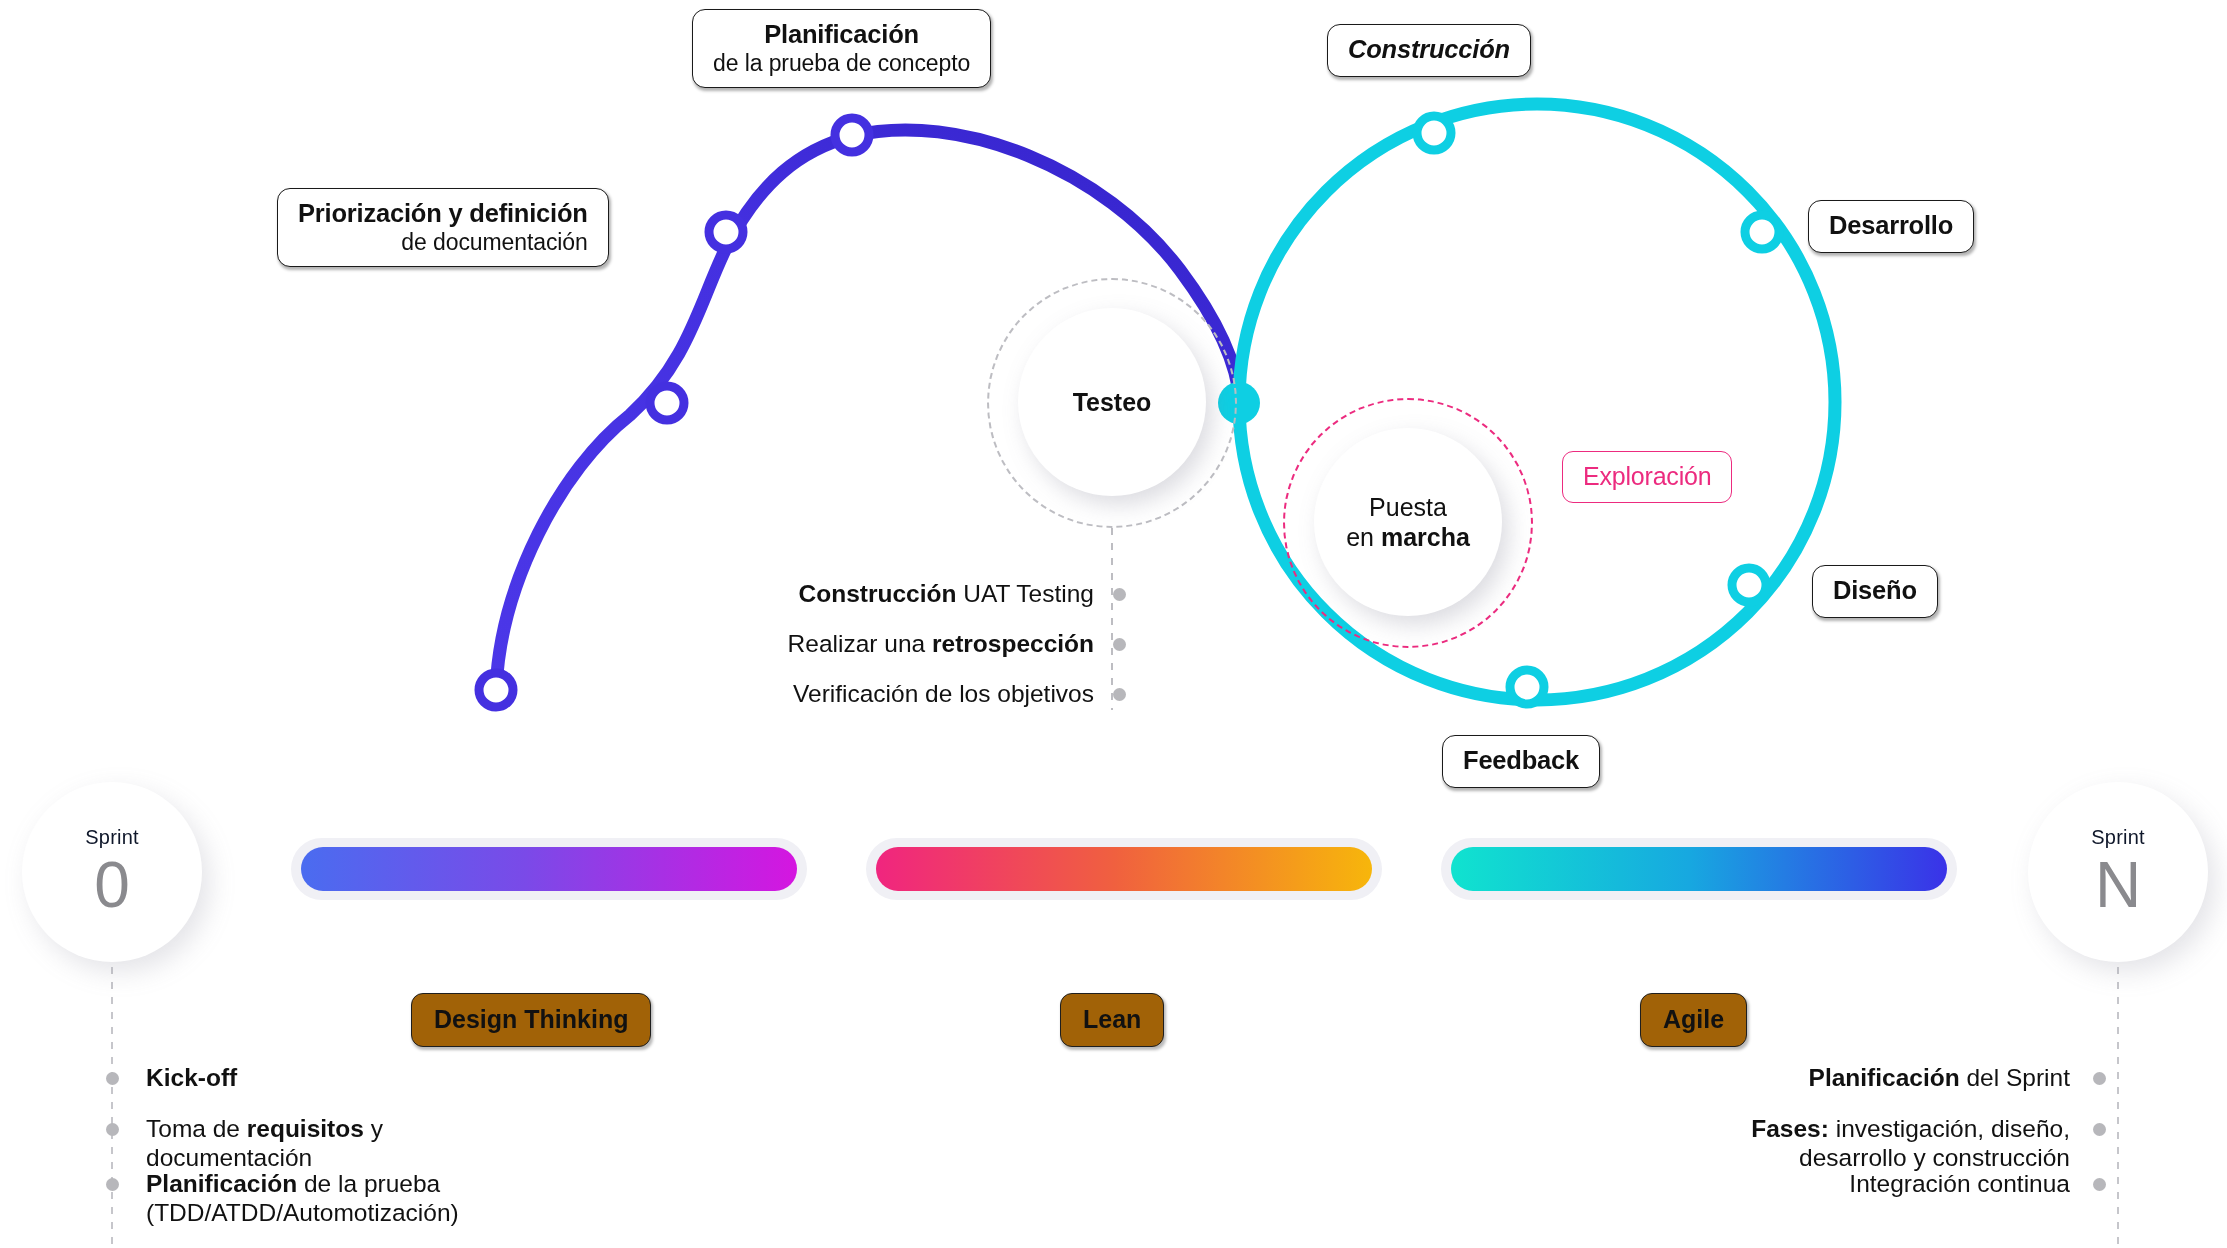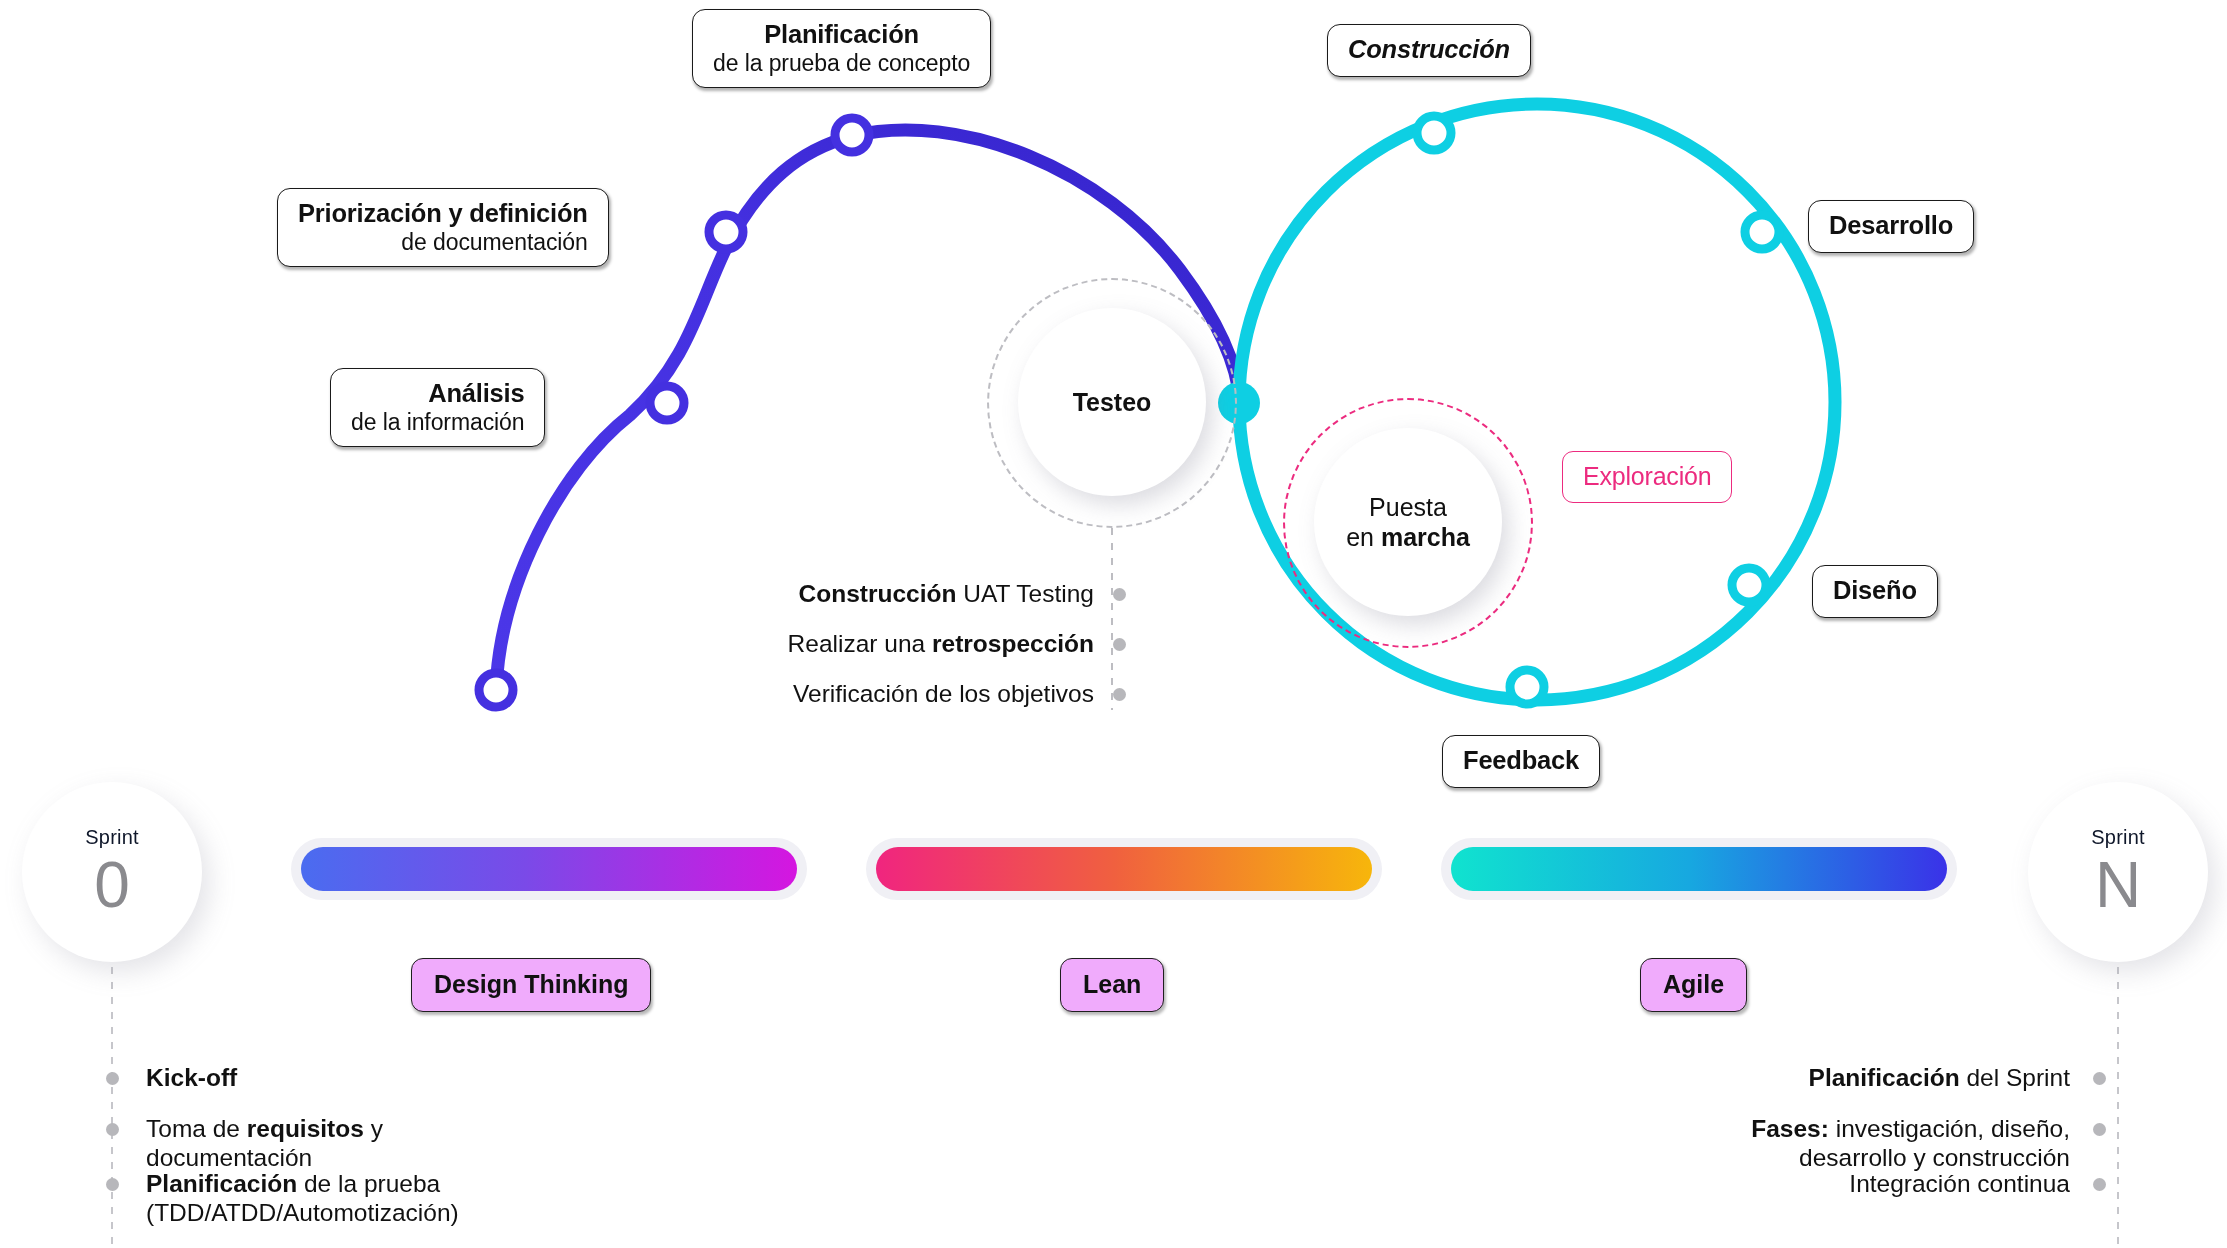--- a/index.html
+++ b/index.html
@@ -30,25 +30,25 @@
   .pill.pink{
     border:1.6px solid #ec2b7f;
     color:#ec2b7f;
     box-shadow:none;
     border-radius:11px;
   }
   .pill.pink .t1{font-weight:normal;font-size:25px;color:#ec2b7f;}
 
   
   .method-pill{
-    position:absolute;box-sizing:border-box;background:#f0abfc;
+    position:absolute;box-sizing:border-box;background:#a16207;
     border:1.5px solid #1f1f1f;border-radius:12px;
     box-shadow:1.5px 2.5px 3px rgba(0,0,0,.28);
     font-weight:bold;font-size:25px;color:#111;
-    text-align:center;padding:11px 22px 12px;white-space:nowrap;
+    text-align:center;padding:11px 22px 12px;white-space:nowrap;margin-top:35px;
   }
 
   
   .bar-track{
     position:absolute;box-sizing:border-box;
     background:#f0f0f5;border-radius:999px;padding:9px 10px;
   }
   .bar-fill{width:100%;height:100%;border-radius:999px;}
   .hub-dash{position:absolute;border-radius:50%;box-sizing:border-box;}
   .hub-inner{
@@ -136,24 +136,20 @@
   <div class="pill center" style="left:692px;top:9px;">
     <span class="t1">Planificación</span>
     <span class="t2">de la prueba de concepto</span>
   </div>
 
   <div class="pill" style="left:277px;top:188px;">
     <span class="t1">Priorización y definición</span>
     <span class="t2">de documentación</span>
   </div>
 
-  <div class="pill" style="left:330px;top:368px;">
-    <span class="t1">Análisis</span>
-    <span class="t2">de la información</span>
-  </div>
 
 
   <div class="pill single center" style="left:1327px;top:24px;font-style:italic;">
     <span class="t1">Construcción</span>
   </div>
 
   <div class="pill single center" style="left:1808px;top:200px;">
     <span class="t1">Desarrollo</span>
   </div>
 

